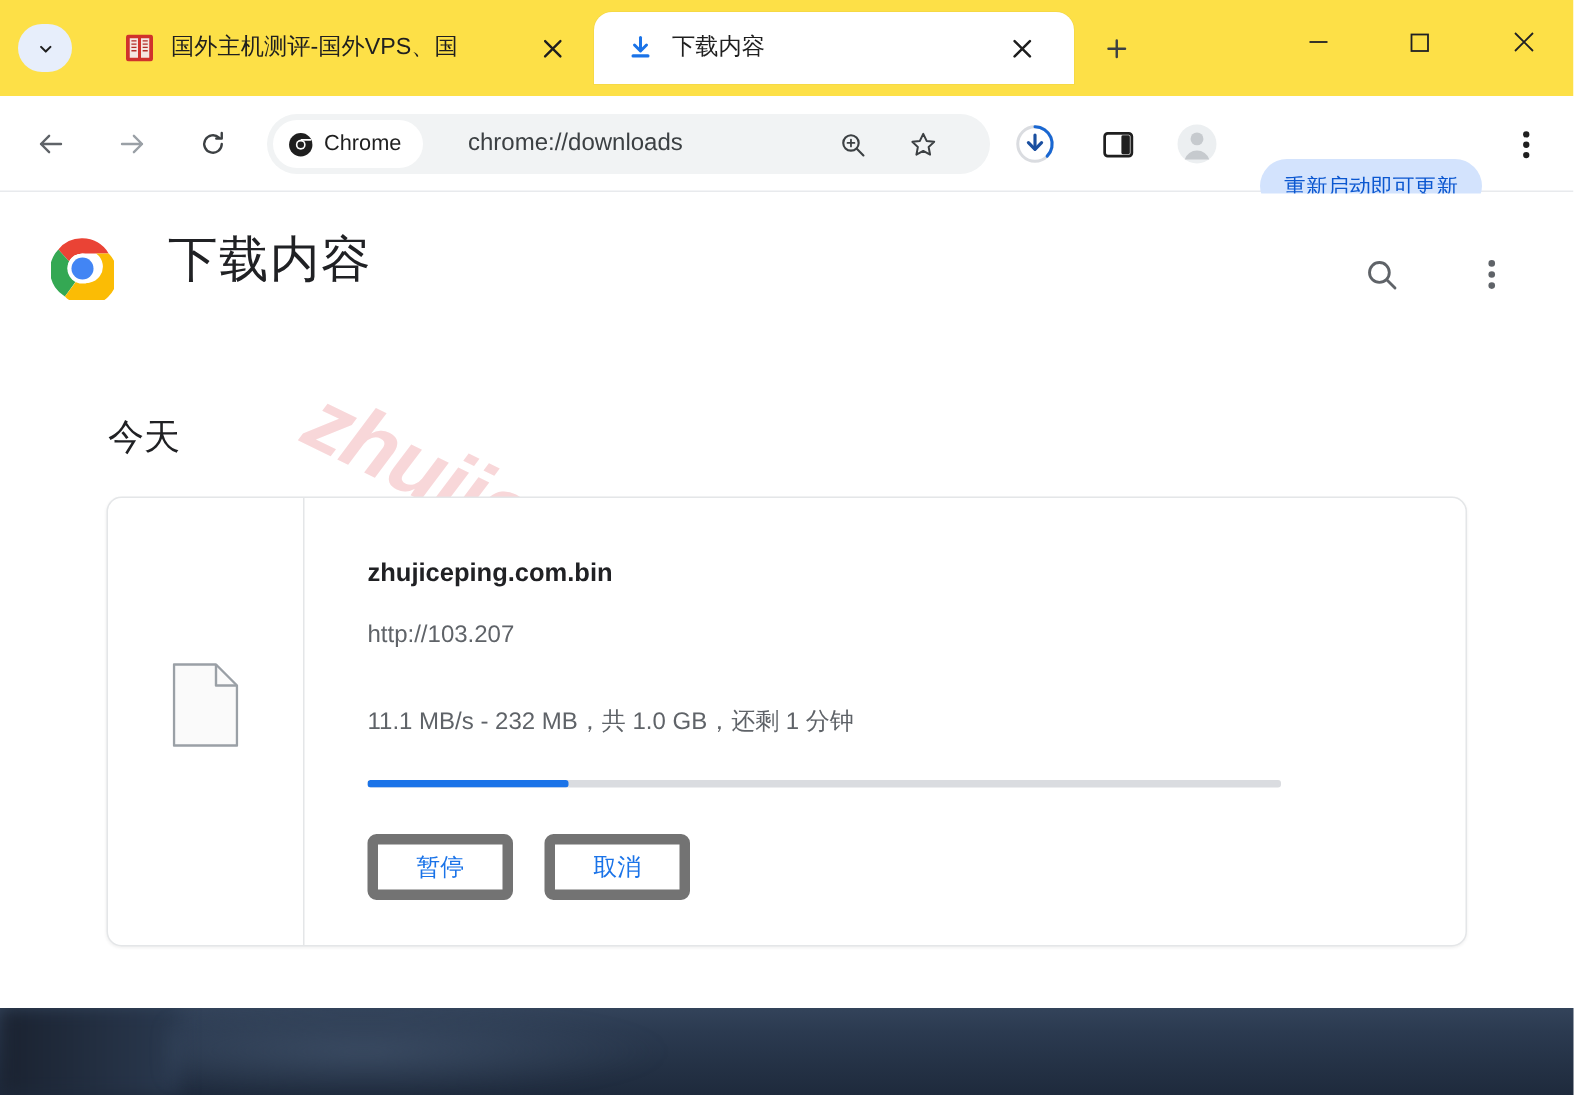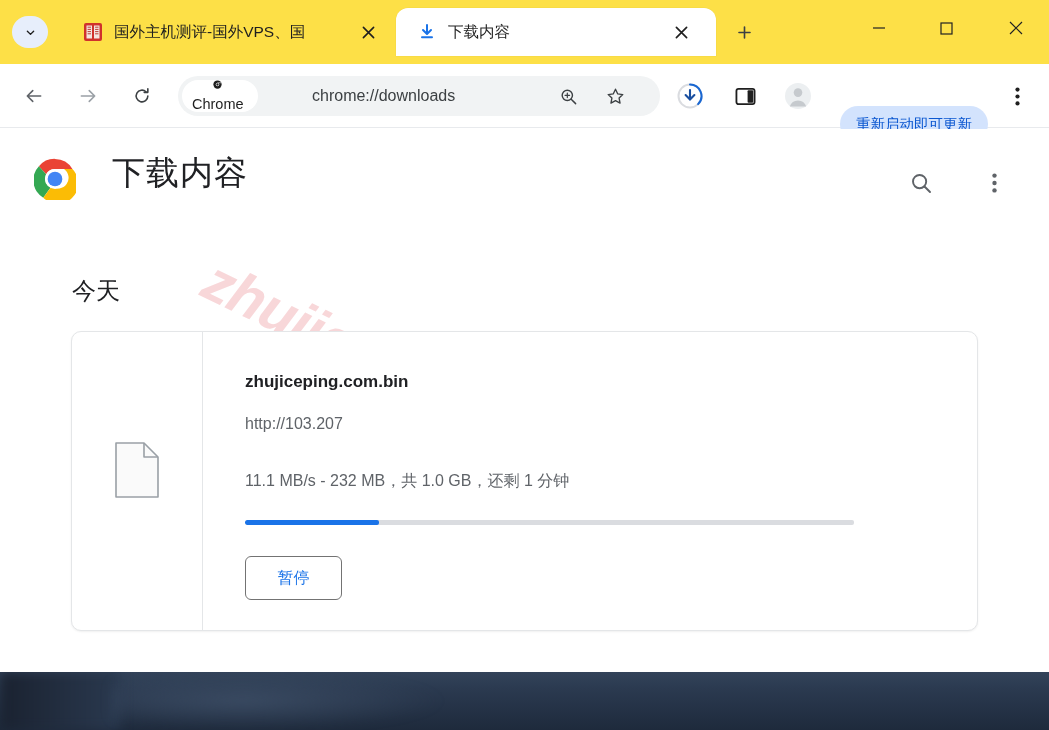--- a/index.html
+++ b/index.html
@@ -89,21 +89,21 @@
   #nav-reload  { left:124px; }
   .nav-btn svg { width:20px; height:20px; }
 
   #omnibox {
     position:absolute; left:178px; top:76px; width:482px; height:40px;
     background:#f1f3f4; border-radius:20px;
   }
   #chrome-chip {
     position:absolute; left:4px; top:4px; height:32px;
     background:#ffffff; border-radius:16px;
-    display:flex; align-items:center; padding:0 14px 0 10px; gap:7px;flex-direction:column;
+    display:flex; align-items:center; padding:0 14px 0 10px; gap:7px;
   }
   #chrome-chip-label { font-size:14.5px; color:#1f1f1f; }
   #omnibox-url {
     position:absolute; left:134px; top:0; height:40px; line-height:40px;
     font-size:16px; color:#3c4043;
   }
 
   #omnibox-zoom-btn, #omnibox-star-btn {
     position:absolute; top:82px; width:28px; height:28px;
     display:flex; align-items:center; justify-content:center;
@@ -183,21 +183,21 @@
     font-size:16px; color:#5f6368;
   }
   #progress-track {
     position:absolute; left:173px; top:188px; width:609px; height:5px;
     background:#dadce0; border-radius:2px; overflow:hidden;
   }
   #progress-fill { height:5px; background:#1a73e8; border-radius:2px; }
 
   .card-btn {
     position:absolute; top:224px; height:44px;
-    background:#ffffff; border:1px solid #737373; border-radius:6px;
+    background:#ffffff; border:7px solid #737373; border-radius:6px;
     display:flex; align-items:center; justify-content:center;
     font-size:16px; color:#1a73e8;
   }
   #pause-button  { left:173px; width:97px; }
   #cancel-button { left:291px; width:97px; }
 
   
   #watermark {
     position:absolute; left:222px; top:117px;
     font-size:58px; font-weight:bold; font-style:italic;
@@ -413,20 +413,21 @@
 
       <div id="file-name">zhujiceping.com.bin</div>
       <div id="file-url">http://103.207</div>
       <div id="file-status">11.1 MB/s - 232 MB，共 1.0 GB，还剩 1 分钟</div>
 
       <div id="progress-track">
         <div id="progress-fill" style="width: 22%;"></div>
       </div>
 
       <div class="card-btn" id="pause-button">暂停</div>
+      <div class="card-btn" id="cancel-button">取消</div>
     </div>
   </div>
 </div>
 
 <div id="taskbar">
   <div id="taskbar-blur-1"></div>
   <div id="taskbar-blur-2"></div>
 
 </div>
 

